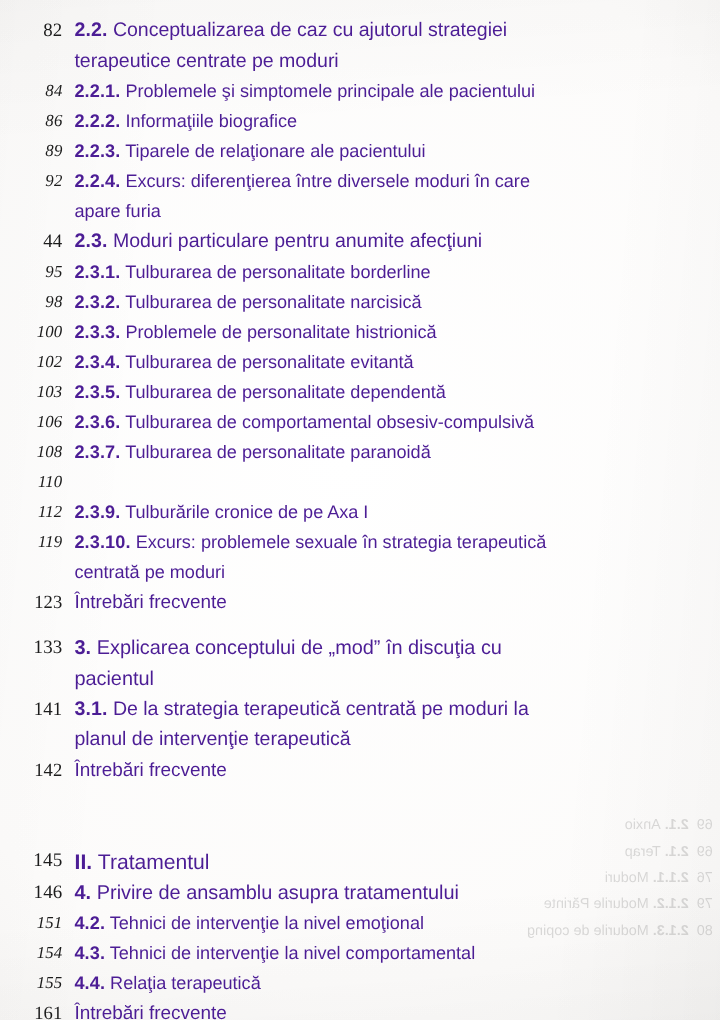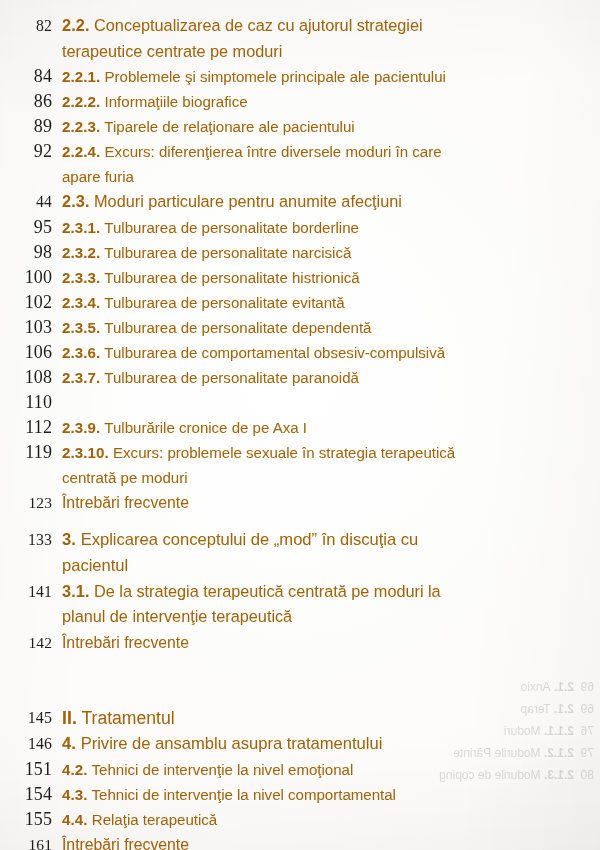--- a/index.html
+++ b/index.html
@@ -75,40 +75,40 @@
     font-size: 15.5px;
     line-height: 25px;
     color: #1c1c1c;
     letter-spacing: 0.1px;
     white-space: nowrap;
   }
   .label {
     flex: 1 1 auto;
     font-size: 15.2px;
     line-height: 25px;
-    color: #a16207;
+    color: #4c1d95;
     letter-spacing: -0.02px;
   }
   .label .num {
     font-weight: 700;
     letter-spacing: 0.1px;
   }
 
   
   .lvl-part .label { font-size: 17.6px; line-height: 26px; }
   .lvl-part .pageno { font-size: 16px; line-height: 26px; }
 
   .lvl-chapter .label { font-size: 16.6px; line-height: 26px; }
   .lvl-chapter .pageno { font-size: 15.8px; line-height: 26px; }
 
   .lvl-section .label { font-size: 16.3px; line-height: 25.5px; }
   .lvl-section .pageno { font-size: 15.7px; line-height: 25.5px; }
 
   .lvl-sub .label { font-size: 15.1px; line-height: 25px; }
-  .lvl-sub .pageno { font-size: 18px; line-height: 25px; }
+  .lvl-sub .pageno { font-size: 14px; line-height: 25px; font-style: italic; }
 
   .lvl-plain .label { font-size: 15.8px; line-height: 25px; }
   .lvl-plain .pageno { font-size: 15.5px; line-height: 25px; }
 
   .gap-sm { height: 12px; }
   .gap-xl { height: 50px; }
 </style>
 </head>
 <body>
 
@@ -151,21 +151,21 @@
     <div class="entry lvl-sub">
       <div class="pageno">95</div>
       <div class="label"><span class="num">2.3.1.</span> <span class="title">Tulburarea de personalitate borderline</span></div>
     </div>
     <div class="entry lvl-sub">
       <div class="pageno">98</div>
       <div class="label"><span class="num">2.3.2.</span> <span class="title">Tulburarea de personalitate narcisică</span></div>
     </div>
     <div class="entry lvl-sub">
       <div class="pageno">100</div>
-      <div class="label"><span class="num">2.3.3.</span> <span class="title">Tulburarea de personalitate histrionică</span></div>
+      <div class="label"><span class="num">2.3.3.</span> <span class="title">Problemele de personalitate histrionică</span></div>
     </div>
     <div class="entry lvl-sub">
       <div class="pageno">102</div>
       <div class="label"><span class="num">2.3.4.</span> <span class="title">Tulburarea de personalitate evitantă</span></div>
     </div>
     <div class="entry lvl-sub">
       <div class="pageno">103</div>
       <div class="label"><span class="num">2.3.5.</span> <span class="title">Tulburarea de personalitate dependentă</span></div>
     </div>
     <div class="entry lvl-sub">

